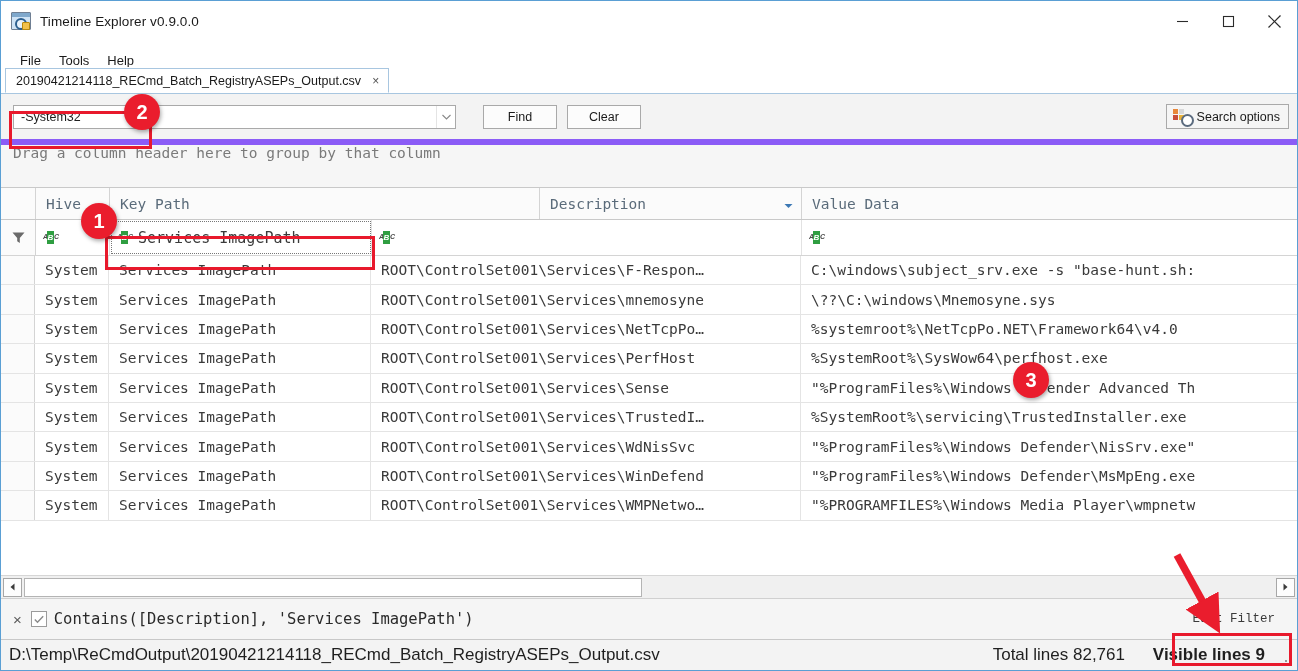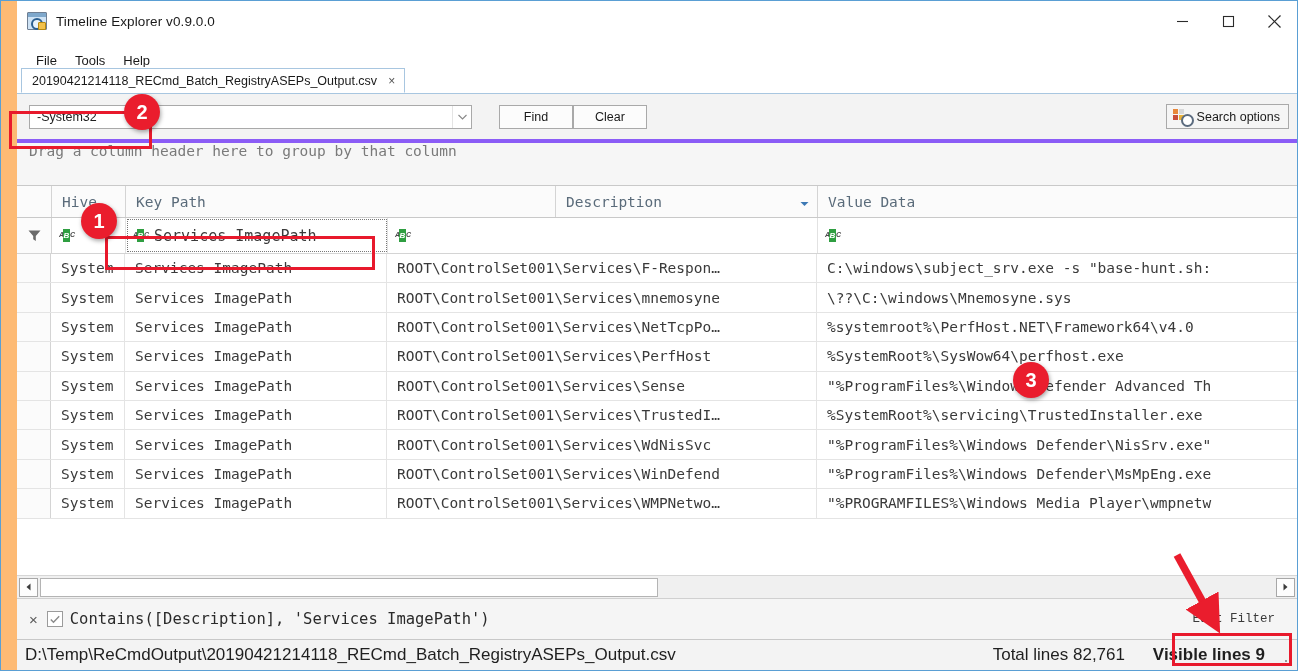--- a/index.html
+++ b/index.html
@@ -9,22 +9,22 @@
     font-family:"Liberation Sans", sans-serif;
     font-size:13px;
     color:#202020;
     overflow:hidden;
     position:relative;
   }
   .window{
     position:absolute;inset:0;
     border:1px solid #5a9fd4;
     box-sizing:border-box;
-    background:#fdba74;
-    display:flex;flex-direction:column;padding-left:16px;
+    background:#b91c1c;
+    display:flex;flex-direction:column;
   }
   
   .titlebar{
     height:40px;flex:0 0 40px;
     background:#ffffff;
     display:flex;align-items:center;
     position:relative;
   }
   .app-icon{
     width:20px;height:18px;margin-left:10px;margin-right:9px;
@@ -91,21 +91,21 @@
   }
   .tab-close{
     margin-left:11px;color:#555;font-size:12px;line-height:1;
   }
   
   .searchrow{
     height:45px;flex:0 0 45px;
     background:#f3f3f3;
     display:flex;align-items:center;
     position:relative;
-    border-bottom:4px solid #8b5cf6;
+    border-bottom:6px solid #8b5cf6;
   }
   .combo{
     margin-left:12px;
     width:443px;height:24px;
     box-sizing:border-box;
     border:1px solid #a9a9a9;
     background:#ffffff;
     display:flex;align-items:center;
     position:relative;
   }
@@ -119,21 +119,21 @@
     width:18px;height:100%;display:flex;align-items:center;justify-content:center;
     border-left:1px solid #e4e4e4;
   }
   .btn{
     height:24px;box-sizing:border-box;
     border:1px solid #a9a9a9;background:#fcfcfc;
     display:flex;align-items:center;justify-content:center;
     font-size:12.5px;color:#1a1a1a;
   }
   #find-button{width:74px;margin-left:27px;}
-  #clear-button{width:74px;}
+  #clear-button{width:74px;margin-left:10px;}
   .search-options{
     position:absolute;right:8px;top:10px;
     height:25px;box-sizing:border-box;
     border:1px solid #a9a9a9;background:#f5f5f5;
     display:flex;align-items:center;padding:0 8px 0 6px;
     font-size:12.5px;color:#1a1a1a;
   }
   .so-icon{
     width:17px;height:15px;margin-right:7px;position:relative;flex:0 0 auto;
   }
@@ -457,21 +457,21 @@
           <div class="rcell col-hive">System</div>
           <div class="rcell col-desc">Services ImagePath</div>
           <div class="rcell col-key">ROOT\ControlSet001\Services\mnemosyne</div>
           <div class="rcell col-val">\??\C:\windows\Mnemosyne.sys</div>
         </div>
         <div class="row">
           <div class="rcell ind"></div>
           <div class="rcell col-hive">System</div>
           <div class="rcell col-desc">Services ImagePath</div>
           <div class="rcell col-key">ROOT\ControlSet001\Services\NetTcpPo…</div>
-          <div class="rcell col-val">%systemroot%\PerfHost.NET\Framework64\v4.0</div>
+          <div class="rcell col-val">%systemroot%\NetTcpPo.NET\Framework64\v4.0</div>
         </div>
         <div class="row">
           <div class="rcell ind"></div>
           <div class="rcell col-hive">System</div>
           <div class="rcell col-desc">Services ImagePath</div>
           <div class="rcell col-key">ROOT\ControlSet001\Services\PerfHost</div>
           <div class="rcell col-val">%SystemRoot%\SysWow64\perfhost.exe</div>
         </div>
         <div class="row">
           <div class="rcell ind"></div>

